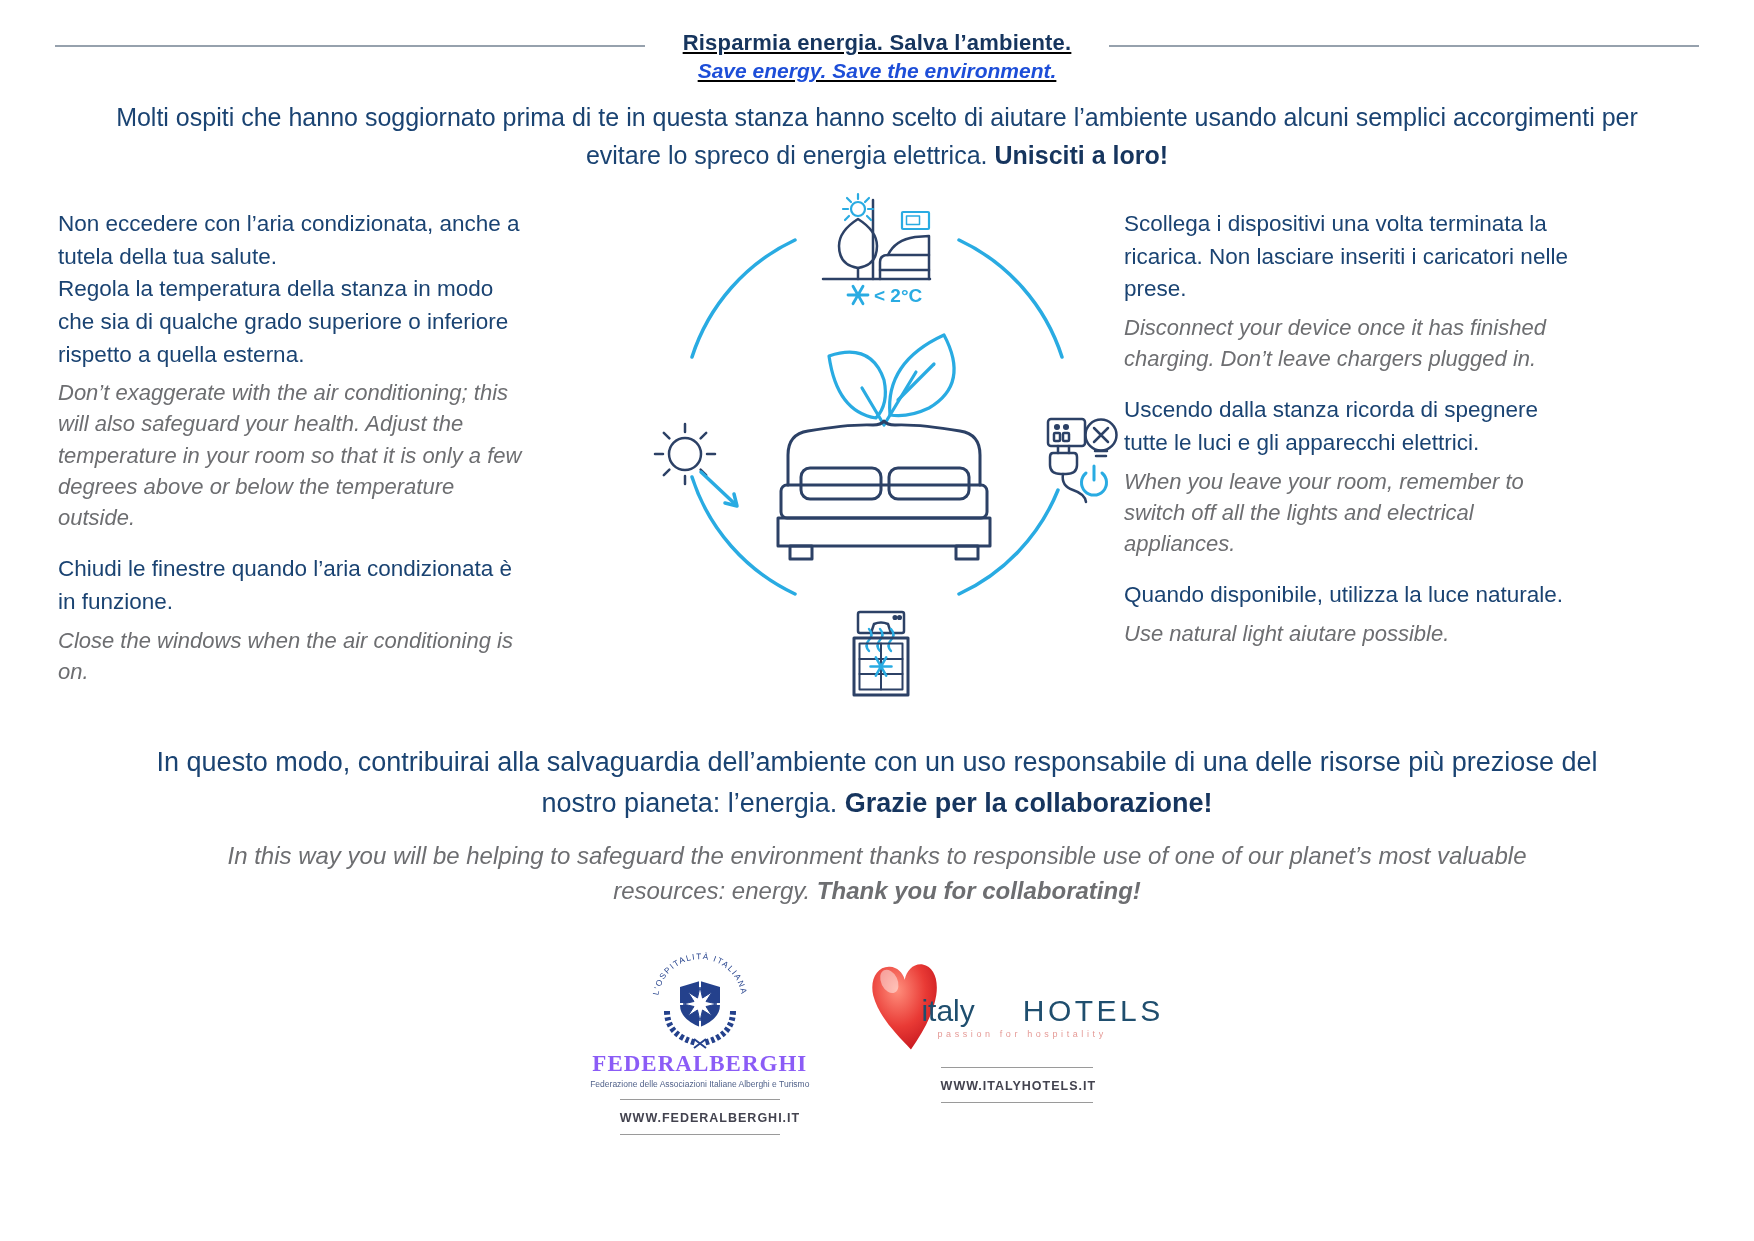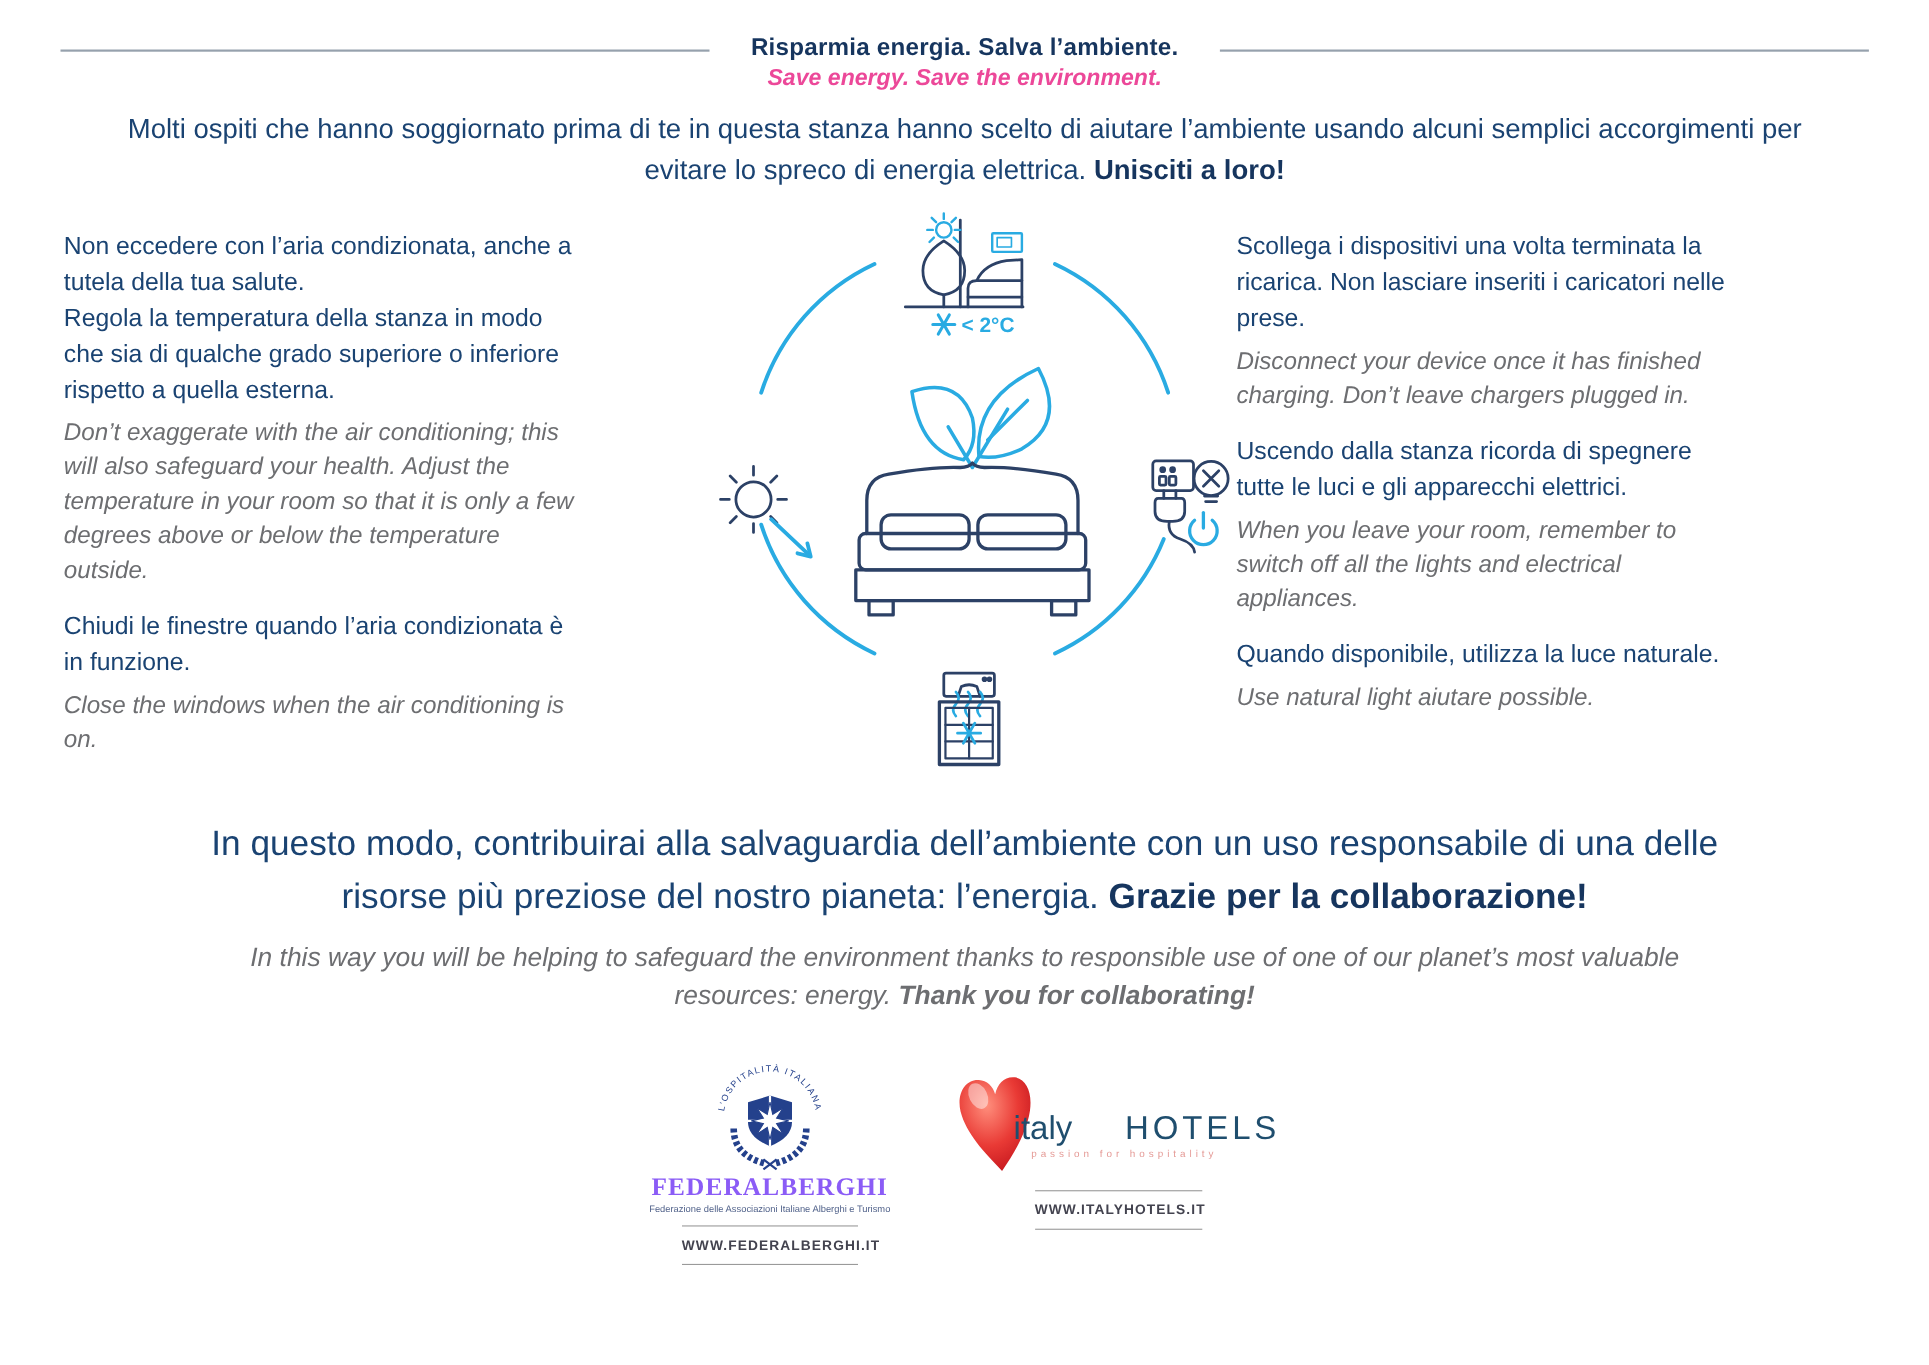--- a/index.html
+++ b/index.html
@@ -1,25 +1,25 @@
 <!DOCTYPE html>
 <html><head>
 <meta charset="utf-8">
 <style>
   * { margin:0; padding:0; box-sizing:border-box; }
   html,body { width:1754px; height:1241px; background:#ffffff; overflow:hidden;
               font-family:"Liberation Sans", sans-serif; }
   .page { position:relative; width:1754px; height:1241px; background:#fff; }
 
   
-  .header { display:flex; align-items:flex-start; padding:0 55px; margin-top:30px; gap:38px; }
+  .header { display:flex; align-items:flex-start; padding:0 55px; margin-top:30px; gap:38px;text-decoration:underline; }
   .rule { flex:1; border-top:2px solid #96a1ad; margin-top:15px; }
   .header-text { text-align:center; white-space:nowrap; }
   .header-title { font-size:22px; font-weight:bold; color:#16355e; letter-spacing:.2px; }
-  .header-sub { font-size:21px; font-weight:bold; font-style:italic; color:#ec4899; margin-top:3px; }
+  .header-sub { font-size:21px; font-weight:bold; font-style:italic; color:#1d4ed8; margin-top:3px; }
 
   
   .intro-it { margin:16px auto 0; max-width:1560px; text-align:center; color:#1a4372;
               font-size:25px; line-height:1.5; }
   .intro-it strong, .closing-it strong { font-weight:bold; color:#16355e; }
   .intro-en { margin:8px auto 0; max-width:1400px; text-align:center; color:#6d6e71;
               font-style:italic; font-size:24px; line-height:1.45; }
   .intro-en strong, .closing-en strong { font-weight:bold; }
 
   
@@ -27,21 +27,21 @@
   .col { position:absolute; top:34px; }
   .col-left  { left:58px;  width:470px; }
   .col-right { left:1124px; width:456px; }
   .tip-it { color:#1a4372; font-size:22.5px; line-height:1.45; white-space:pre-line; margin-bottom:6px; }
   .tip-en { color:#6d6e71; font-style:italic; font-size:22px; line-height:1.42; margin-bottom:20px; }
   .diagram { position:absolute; left:577px; top:8px; }
   .diagram svg text { font-family:"Liberation Sans", sans-serif; }
 
   
   .closing-it { margin:6px auto 0; max-width:1470px; text-align:center; color:#1a4372;
-                font-size:32px; line-height:1.5; }
+                font-size:27px; line-height:1.5; }
   .closing-en { margin:16px auto 0; max-width:1310px; text-align:center; color:#6d6e71;
                 font-style:italic; font-size:24px; line-height:1.45; }
 
   
   .footer { margin-top:40px; display:flex; justify-content:center; align-items:flex-start; gap:60px; }
   .logo-block { display:flex; flex-direction:column; align-items:center; }
   .fed-name { font-family:"Liberation Serif", serif; font-weight:bold; font-size:23px;
               color:#8b5cf6; letter-spacing:1px; margin-top:2px; }
   .fed-sub { font-size:8.5px; color:#51628a; margin-top:2px; white-space:nowrap; }
   .site-box { margin-top:10px; border-top:1.5px solid #9a9a9a; border-bottom:1.5px solid #9a9a9a;

